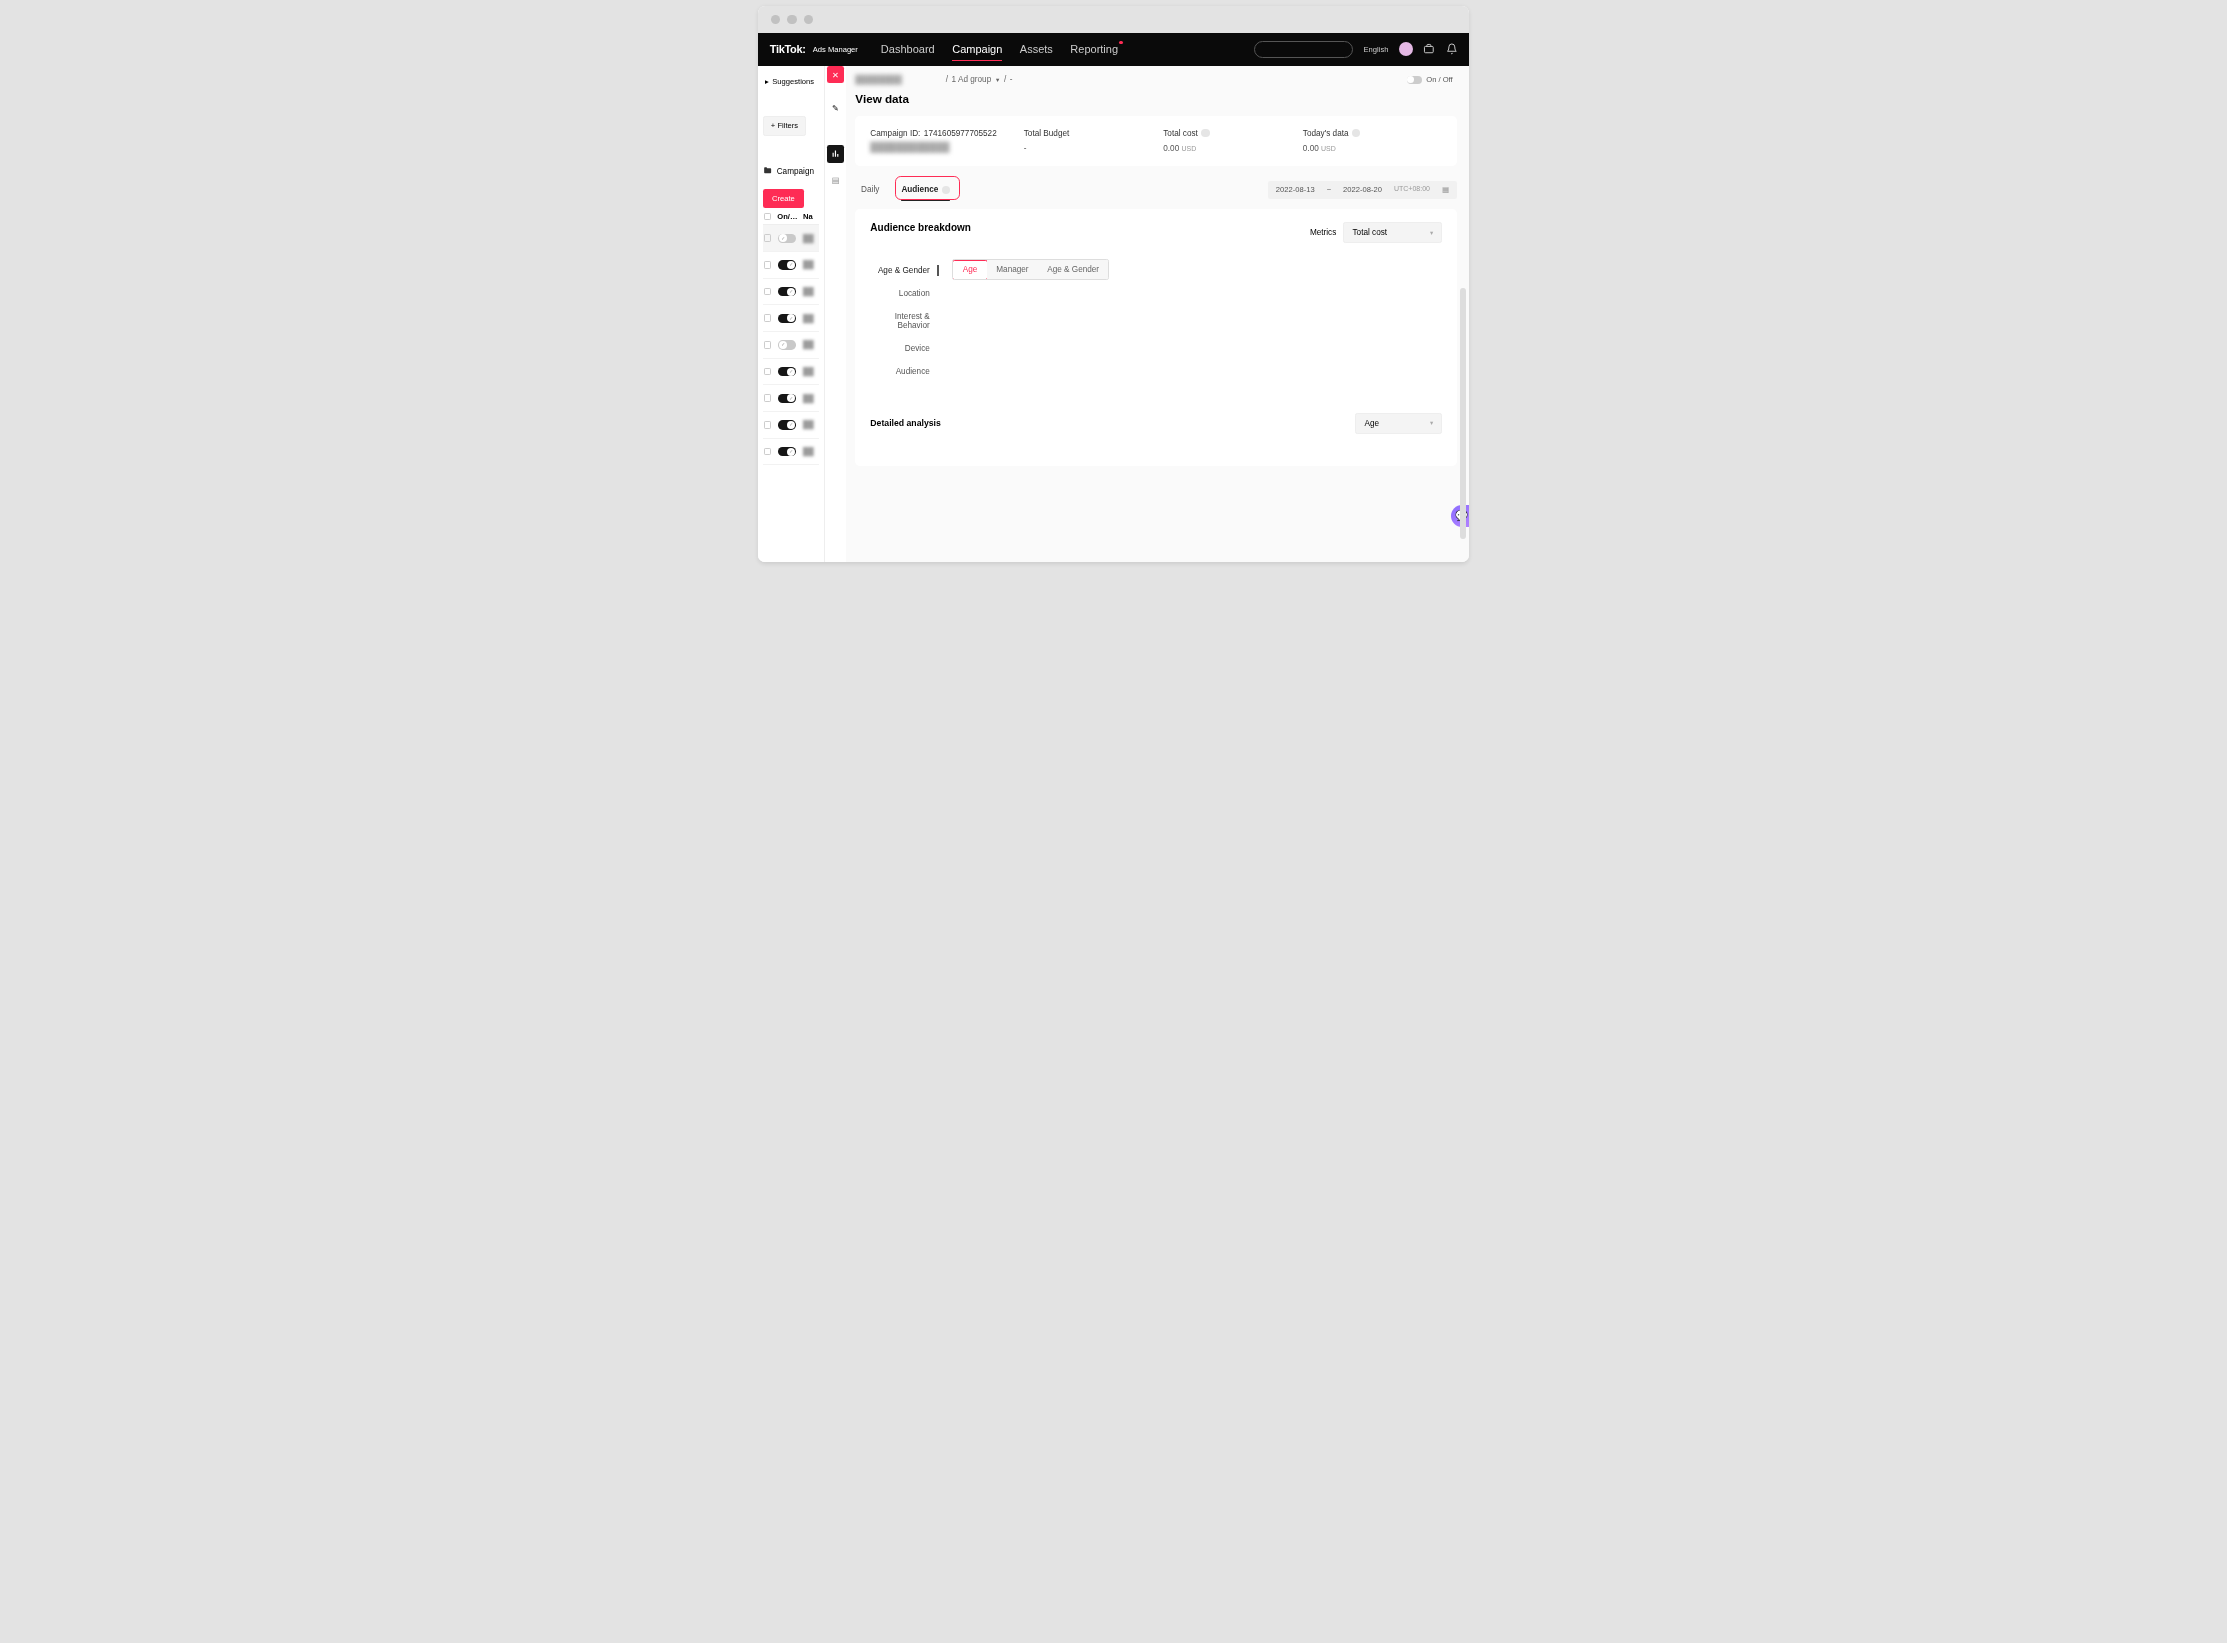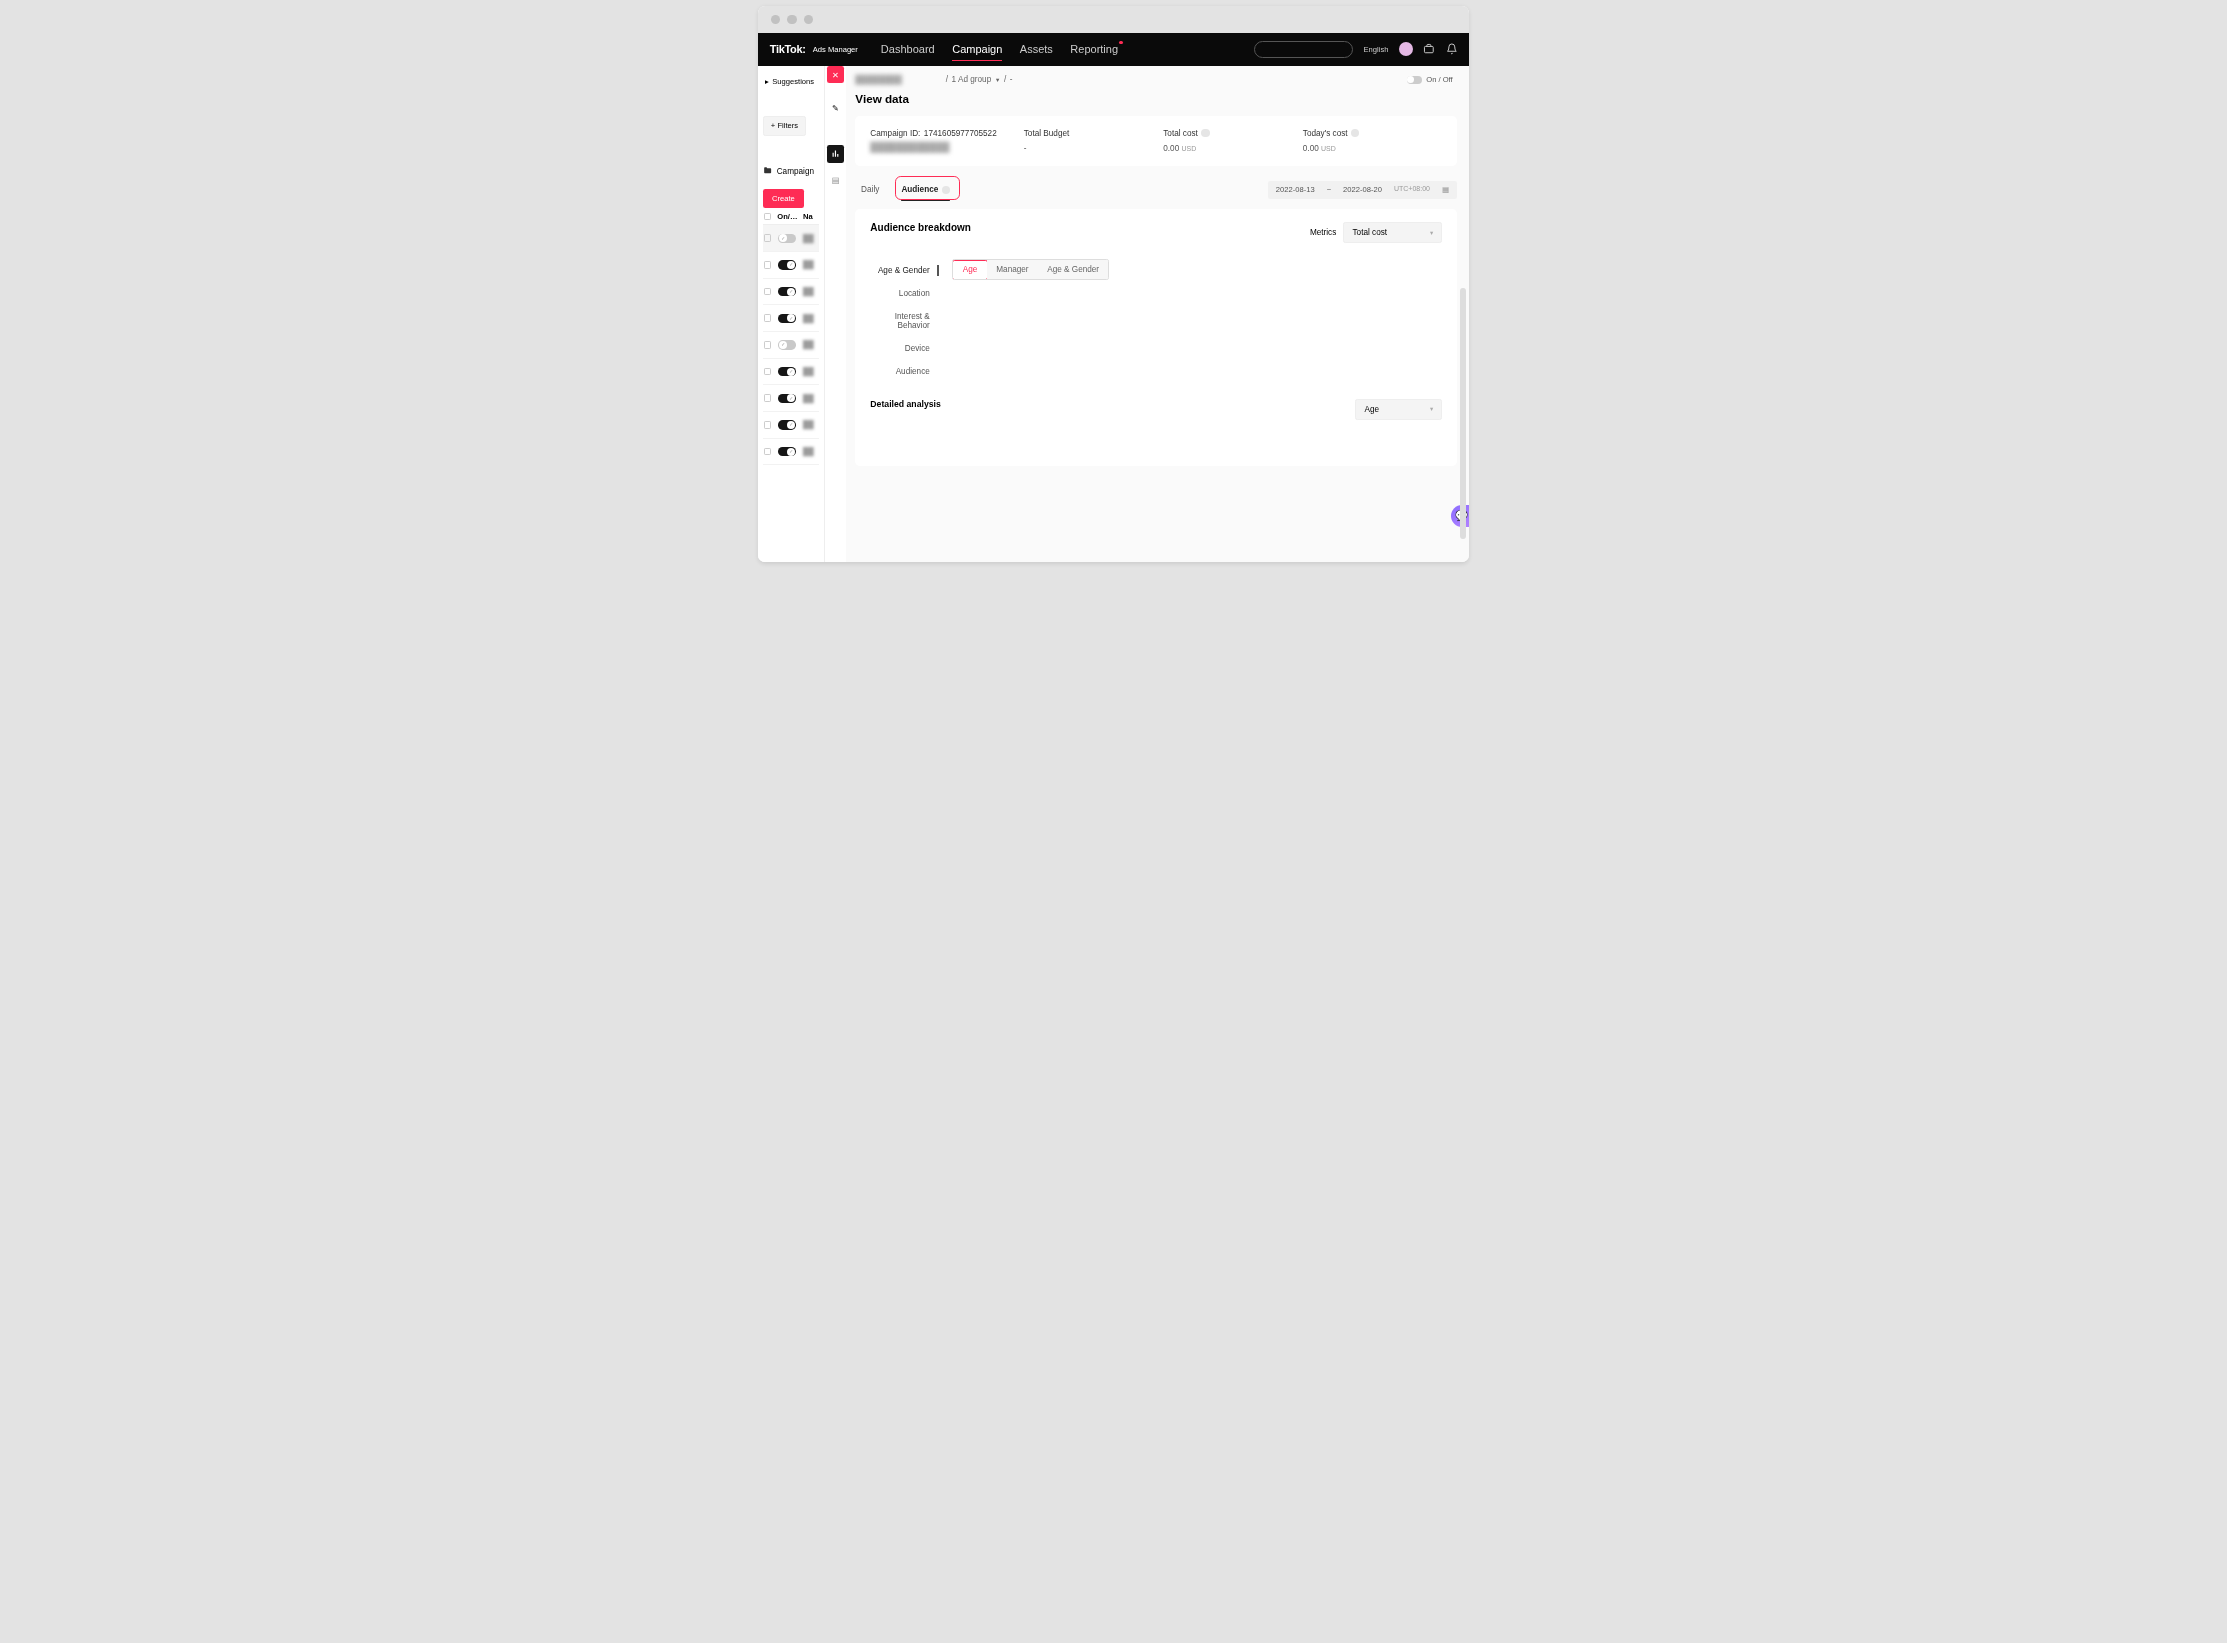--- a/index.html
+++ b/index.html
@@ -66,21 +66,21 @@
 .metsel{margin-left:auto;display:flex;align-items:center;gap:7px;font-size:8.2px}
 .selbox{background:#f4f4f4;border:0.6px solid #eee;border-radius:2.3px;padding:4.7px 8.2px;min-width:99px;display:flex;align-items:center;justify-content:space-between;font-size:8.2px;cursor:pointer}
 .bsplit{display:flex;margin-top:16.3px}
 .bside{width:70px;text-align:right;font-size:8.2px;color:#555}
 .bside div{padding:7px 10.5px 7px 0;cursor:pointer}
 .bside .bact{color:#1a1a1a;font-weight:500;position:relative}
 .bside .bact::after{content:'';position:absolute;right:1.7px;top:5.8px;bottom:5.8px;width:1.2px;background:#555}
 .seggrp{display:flex;border:0.6px solid #ddd;border-radius:2.3px;overflow:hidden;width:fit-content}
 .seg{padding:4.7px 9.3px;font-size:8.2px;color:#666;background:#f7f7f7;cursor:pointer}
 .seg.act{background:#fff;color:#fe2c55;border:0.6px solid #fe2c55;border-radius:2.3px;margin:-0.6px}
-.drow{display:flex;margin-top:16px}
+.drow{display:flex;align-items:center;margin-top:30px}
 .fab{position:absolute;right:-3.5px;bottom:35px;width:22px;height:22px;border-radius:50% 0 0 50%;background:linear-gradient(135deg,#8a6cff,#b584ff);display:flex;align-items:center;justify-content:center;color:#fff;font-size:10.5px}
 .sbar{position:absolute;right:3.5px;top:222px;width:5.8px;height:251px;background:#ddd;border-radius:2.9px}
 </style>
 </head>
 <body>
 
 <div class="window">
   <div class="titlebar">
     <div class="tdot"></div>
     <div class="tdot"></div>
@@ -243,21 +243,21 @@
         </div>
         <div>
           <div class="clab">
               <span>Total cost</span>
               <span class="help"></span>
             </div>
           <div class="cval"><span>0.00</span> <span style="font-size:7px;color:#999">USD</span></div>
         </div>
         <div>
           <div class="clab">
-              <span>Today's cost</span>
+              <span>Today's data</span>
               <span class="help"></span>
             </div>
           <div class="cval"><span>0.00</span> <span style="font-size:7px;color:#999">USD</span></div>
         </div>
       </div>
 
       <div class="tabs" style="position:relative">
         <div class="tab">Daily</div>
         <div class="tab act" style="display:flex;align-items:center;gap:3.5px">
             <span>Audience</span>

